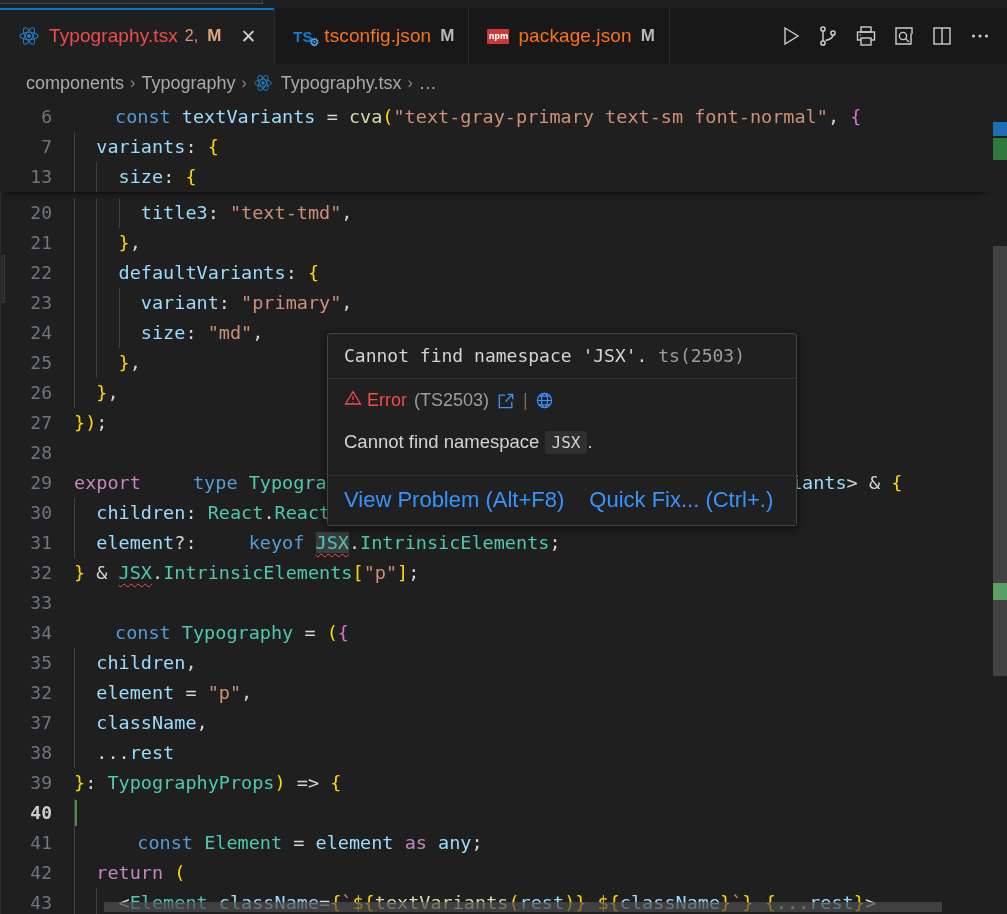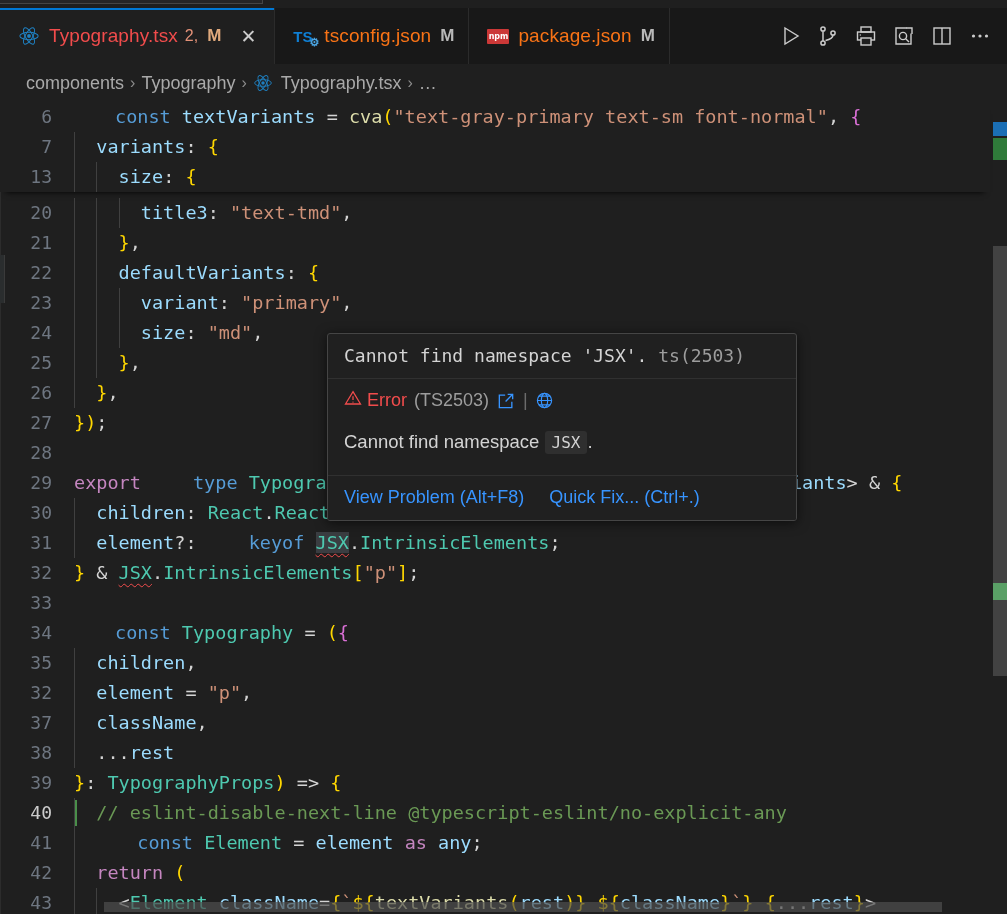--- a/index.html
+++ b/index.html
@@ -83,21 +83,21 @@
     font-family: "DejaVu Sans Mono", monospace; font-size: 18.5px;
   }
   .code-line {
     position: relative; height: 30px; line-height: 30px; white-space: pre;
     display: flex; align-items: center;
   }
   .lnum {
     width: 74px; flex: none; text-align: right; padding-right: 22px;
     color: #6e7681; font-size: 18px; font-family: "DejaVu Sans Mono", monospace;
   }
-  .lnum.cur { color: #cccccc; }
+  .lnum.cur { color: #cccccc; font-weight: bold; }
   .gutter-mark {
     position: absolute; left: 74px; top: 2px; width: 3px; height: 26px; background: #4a8f4a;
   }
   .ltext { position: relative; white-space: pre; }
 
   
   .sticky {
     position: absolute; left: 0; top: 0; width: 990px; z-index: 30;
     background: #1f1f1f; box-shadow: 0 6px 6px -6px #000000;
   }
@@ -147,21 +147,21 @@
   .hv-divider { color: #6b6b6b; }
   .hv-body {
     padding: 10px 16px 22px 16px; font-size: 18.5px; color: #d4d4d4;
     border-bottom: 1px solid #303030;
   }
   .hv-inline-code {
     background: #2f2f2f; border-radius: 3px; padding: 2px 7px;
     font-family: "DejaVu Sans Mono", monospace; font-size: 16px; color: #d4d4d4;
   }
   .hv-actions { display: flex; gap: 25px; padding: 11px 16px 12px 16px; background: #202020; }
-  .hv-action { color: #3794ff; font-size: 18px; cursor: pointer; white-space: nowrap; }
+  .hv-action { color: #3794ff; font-size: 22px; cursor: pointer; white-space: nowrap; }
 
   
   .v-scroll {
     position: absolute; right: 0; top: 102px; width: 14px; height: 812px; z-index: 20;
   }
   .v-slider {
     position: absolute; right: 0; width: 14px; background: #4f4f4f; opacity: .75;
   }
   .ruler-mark { position: absolute; right: 0; width: 14px; }
   .h-scroll {
@@ -303,21 +303,21 @@
         <div class="code-line"><span class="lnum">30</span><span class="iguide" style="left:74px"></span><span class="ltext"><span class="t-plain"> </span><span class="t-plain"> </span><span class="t-var">children</span><span class="t-plain">:</span><span class="t-plain"> </span><span class="t-type">React</span><span class="t-plain">.</span><span class="t-type">ReactNode</span><span class="t-plain">;</span></span></div>
         <div class="code-line"><span class="lnum">31</span><span class="iguide" style="left:74px"></span><span class="ltext"><span class="t-plain"> </span><span class="t-plain"> </span><span class="t-var">element</span><span class="t-plain">?</span><span class="t-plain">:</span><span class="t-plain"> </span><span class="t-kw">keyof</span><span class="t-plain"> </span><span class="wordhl squiggle"><span class="t-type">JSX</span></span><span class="t-plain">.</span><span class="t-type">IntrinsicElements</span><span class="t-plain">;</span></span></div>
         <div class="code-line"><span class="lnum">32</span><span class="ltext"><span class="t-p1">}</span><span class="t-plain"> </span><span class="t-plain">&amp;</span><span class="t-plain"> </span><span class="squiggle"><span class="t-type">JSX</span></span><span class="t-plain">.</span><span class="t-type">IntrinsicElements</span><span class="t-p1">[</span><span class="t-str">"p"</span><span class="t-p1">]</span><span class="t-plain">;</span></span></div>
         <div class="code-line"><span class="lnum">33</span><span class="ltext"></span></div>
         <div class="code-line"><span class="lnum">34</span><span class="ltext"><span class="t-kw">const</span><span class="t-plain"> </span><span class="t-type">Typography</span><span class="t-plain"> </span><span class="t-plain">=</span><span class="t-plain"> </span><span class="t-p1">(</span><span class="t-p2">{</span></span></div>
         <div class="code-line"><span class="lnum">35</span><span class="iguide" style="left:74px"></span><span class="ltext"><span class="t-plain"> </span><span class="t-plain"> </span><span class="t-var">children</span><span class="t-plain">,</span></span></div>
         <div class="code-line"><span class="lnum">32</span><span class="iguide" style="left:74px"></span><span class="ltext"><span class="t-plain"> </span><span class="t-plain"> </span><span class="t-var">element</span><span class="t-plain"> </span><span class="t-plain">=</span><span class="t-plain"> </span><span class="t-str">"p"</span><span class="t-plain">,</span></span></div>
         <div class="code-line"><span class="lnum">37</span><span class="iguide" style="left:74px"></span><span class="ltext"><span class="t-plain"> </span><span class="t-plain"> </span><span class="t-var">className</span><span class="t-plain">,</span></span></div>
         <div class="code-line"><span class="lnum">38</span><span class="iguide" style="left:74px"></span><span class="ltext"><span class="t-plain"> </span><span class="t-plain"> </span><span class="t-plain">.</span><span class="t-plain">.</span><span class="t-plain">.</span><span class="t-var">rest</span></span></div>
         <div class="code-line"><span class="lnum">39</span><span class="ltext"><span class="t-p1">}</span><span class="t-plain">:</span><span class="t-plain"> </span><span class="t-type">TypographyProps</span><span class="t-p1">)</span><span class="t-plain"> </span><span class="t-plain">=</span><span class="t-plain">&gt;</span><span class="t-plain"> </span><span class="t-p1">{</span></span></div>
-        <div class="code-line"><span class="lnum cur">40</span><span class="gutter-mark"></span><span class="iguide" style="left:74px"></span><span class="ltext"><span class="t-plain"> </span><span class="t-plain"> </span><span class="t-cmt">// eslint-disable-next-line @typescript-eslint/no-explicit-any</span></span></div>
+        <div class="code-line"><span class="lnum cur">40</span><span class="gutter-mark"></span><span class="iguide" style="left:74px"></span></div>
         <div class="code-line"><span class="lnum">41</span><span class="iguide" style="left:74px"></span><span class="ltext"><span class="t-plain"> </span><span class="t-plain"> </span><span class="t-kw">const</span><span class="t-plain"> </span><span class="t-type">Element</span><span class="t-plain"> </span><span class="t-plain">=</span><span class="t-plain"> </span><span class="t-var">element</span><span class="t-plain"> </span><span class="t-kw2">as</span><span class="t-plain"> </span><span class="t-var">any</span><span class="t-plain">;</span></span></div>
         <div class="code-line"><span class="lnum">42</span><span class="iguide" style="left:74px"></span><span class="ltext"><span class="t-plain"> </span><span class="t-plain"> </span><span class="t-kw2">return</span><span class="t-plain"> </span><span class="t-p1">(</span></span></div>
         <div class="code-line"><span class="lnum">43</span><span class="iguide" style="left:74px"></span><span class="iguide" style="left:96.26px"></span><span class="ltext"><span class="t-plain"> </span><span class="t-plain"> </span><span class="t-plain"> </span><span class="t-plain"> </span><span class="t-plain">&lt;</span><span class="t-type">Element</span><span class="t-plain"> </span><span class="t-var">className</span><span class="t-plain">=</span><span class="t-p1">{</span><span class="t-str">`</span><span class="t-p1">${</span><span class="t-fn">textVariants</span><span class="t-p1">(</span><span class="t-var">rest</span><span class="t-p1">)</span><span class="t-p1">}</span><span class="t-str"> </span><span class="t-p1">${</span><span class="t-var">className</span><span class="t-p1">}</span><span class="t-str">`</span><span class="t-p1">}</span><span class="t-plain"> </span><span class="t-p1">{</span><span class="t-plain">.</span><span class="t-plain">.</span><span class="t-plain">.</span><span class="t-var">rest</span><span class="t-p1">}</span><span class="t-plain">&gt;</span></span></div>
       </div>
 
     <div class="sticky" id="sticky-body">
         <div class="code-line"><span class="lnum">6</span><span class="ltext"><span class="t-kw">const</span><span class="t-plain"> </span><span class="t-var">textVariants</span><span class="t-plain"> </span><span class="t-plain">=</span><span class="t-plain"> </span><span class="t-fn">cva</span><span class="t-p1">(</span><span class="t-str">"text-gray-primary text-sm font-normal"</span><span class="t-plain">,</span><span class="t-plain"> </span><span class="t-p2">{</span></span></div>
         <div class="code-line"><span class="lnum">7</span><span class="iguide" style="left:74px"></span><span class="ltext"><span class="t-plain"> </span><span class="t-plain"> </span><span class="t-var">variants</span><span class="t-plain">:</span><span class="t-plain"> </span><span class="t-p1">{</span></span></div>
         <div class="code-line"><span class="lnum">13</span><span class="iguide" style="left:74px"></span><span class="iguide" style="left:96.26px"></span><span class="ltext"><span class="t-plain"> </span><span class="t-plain"> </span><span class="t-plain"> </span><span class="t-plain"> </span><span class="t-var">size</span><span class="t-plain">:</span><span class="t-plain"> </span><span class="t-p1">{</span></span></div>
       </div>

